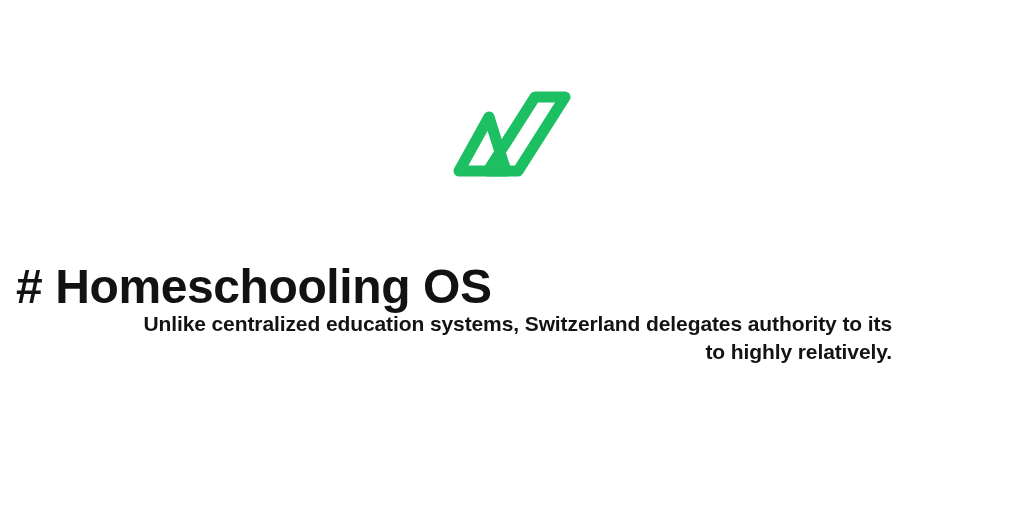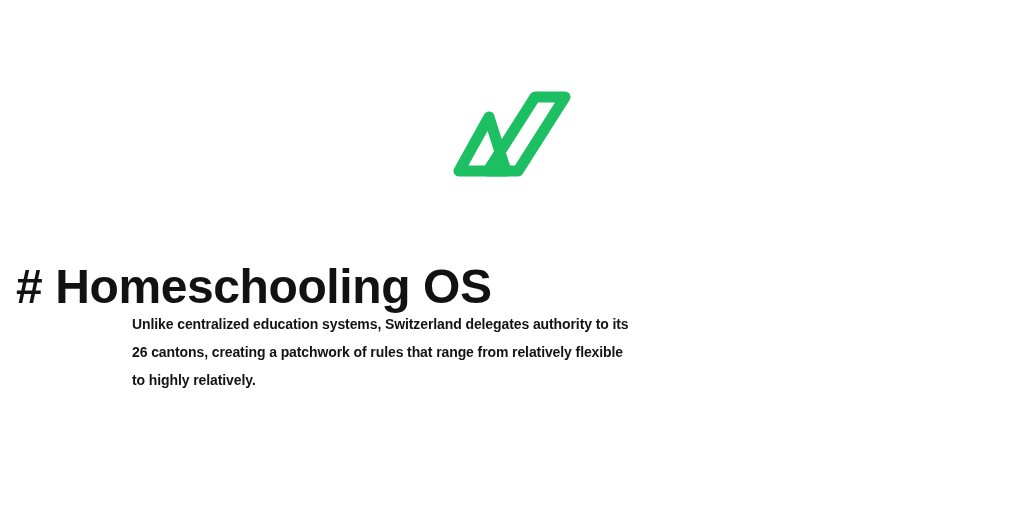--- a/index.html
+++ b/index.html
@@ -49,22 +49,22 @@
     line-height: 1.12;
     white-space: nowrap;
     margin-left: 16px;
   }
   .subtitle {
     position: absolute;
     left: 50%;
     transform: translateX(-50%);
     top: 310px;
     width: 760px;
-    text-align: left;
-    font-size: 14px;
+    text-align: right;
+    font-size: 21px;
     font-weight: 700;
     color: #131313;
     line-height: 28px;
     letter-spacing: -0.1px;
   }
   .subtitle .line {
     display: block;
     white-space: nowrap;
   }
 </style>
@@ -79,17 +79,16 @@
         <path d="M 39 29 L 9 83 L 56 83 Z"></path>
         <path d="M 85 9 L 115 9 L 68 83 L 38 83 Z"></path>
       </g>
     </svg>
   </div>
 
   <h1 class="page-title"># Homeschooling OS</h1>
 
   <div class="subtitle">
     <span class="line">Unlike centralized education systems, Switzerland delegates authority to its</span>
-    <span class="line">26 cantons, creating a patchwork of rules that range from relatively flexible</span>
     <span class="line">to highly relatively.</span>
   </div>
 
 </div>
 
 </body></html>

